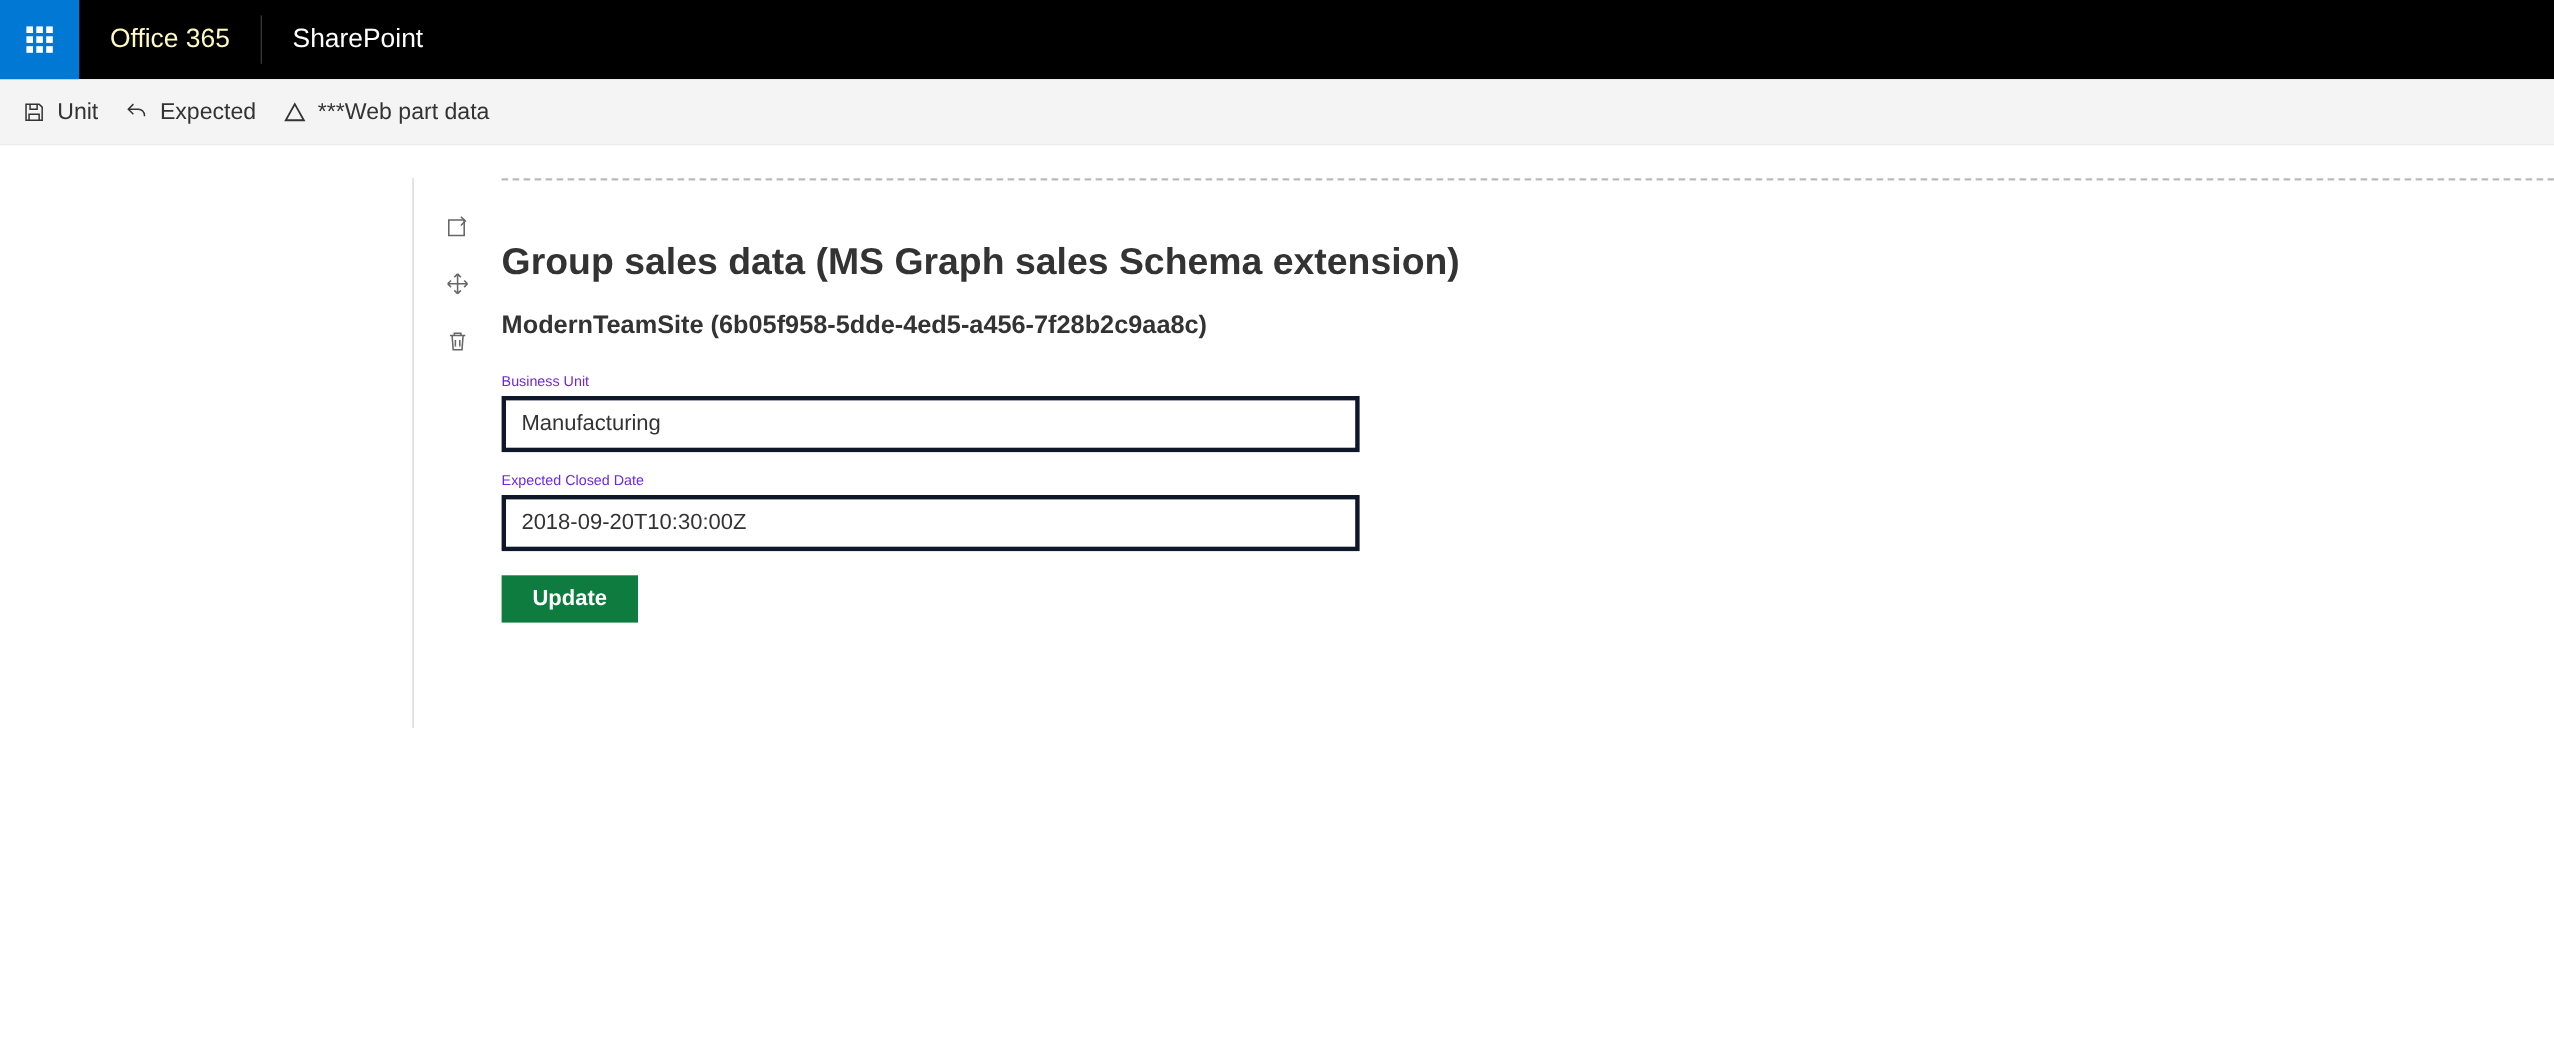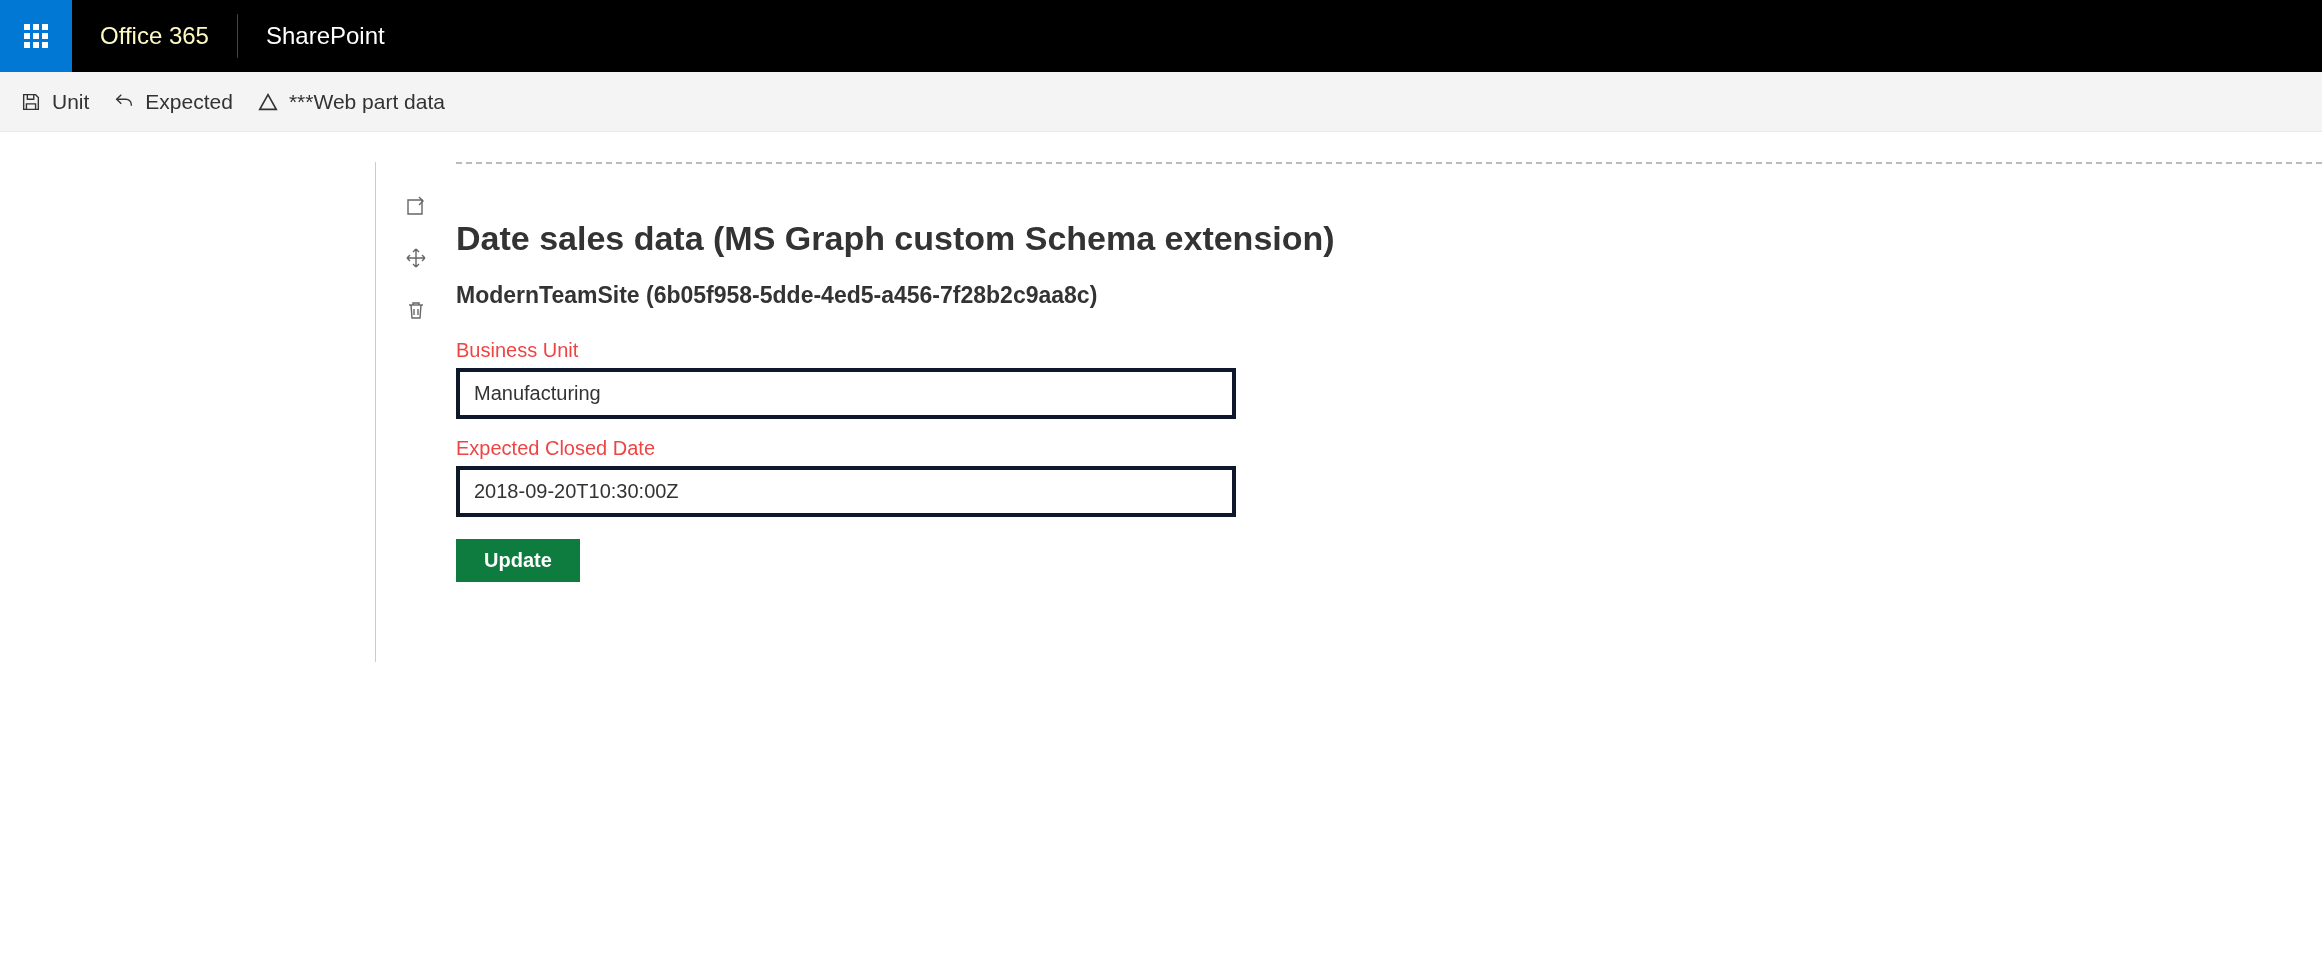--- a/index.html
+++ b/index.html
@@ -108,21 +108,21 @@
   .toolbox svg { width: 24px; height: 24px; stroke: #666; fill: none; stroke-width: 1.4; }
 
   .webpart {
     flex: 1;
     padding: 55px 60px 40px 0;
   }
   .wp-title { font-size: 34px; font-weight: 700; color: #333; margin-bottom: 24px; }
   .wp-subtitle { font-size: 23px; font-weight: 700; color: #333; margin-bottom: 30px; }
 
   .field { margin-bottom: 18px; }
-  .field-label { font-size: 20px; color: #ef4444; margin-bottom: 6px; display:block; }
+  .field-label { font-size: 13px; color: #6d28d9; margin-bottom: 6px; display:block; }
   .field-input {
     width: 780px;
     max-width: 100%;
     padding: 10px 14px;
     font-size: 20px;
     border: 4px solid #0f172a;
     background: #fff;
     color: #333;
     font-family: inherit;
   }
@@ -206,21 +206,21 @@
           <svg viewBox="0 0 24 24">
               <path d="M5 7h14"></path>
               <path d="M9 7V5h6v2"></path>
               <path d="M7 7l1 13h8l1-13"></path>
               <path d="M10 11v6M14 11v6"></path>
             </svg>
         </div>
       </div>
 
       <div class="webpart">
-        <h1 class="wp-title">Date sales data (MS Graph custom Schema extension)</h1>
+        <h1 class="wp-title">Group sales data (MS Graph sales Schema extension)</h1>
         <h2 class="wp-subtitle">ModernTeamSite (6b05f958-5dde-4ed5-a456-7f28b2c9aa8c)</h2>
 
         <div class="field">
           <label class="field-label">Business Unit</label>
           <input class="field-input" type="text" value="Manufacturing" style="">
         </div>
 
 
         <div class="field">
           <label class="field-label">Expected Closed Date</label>

